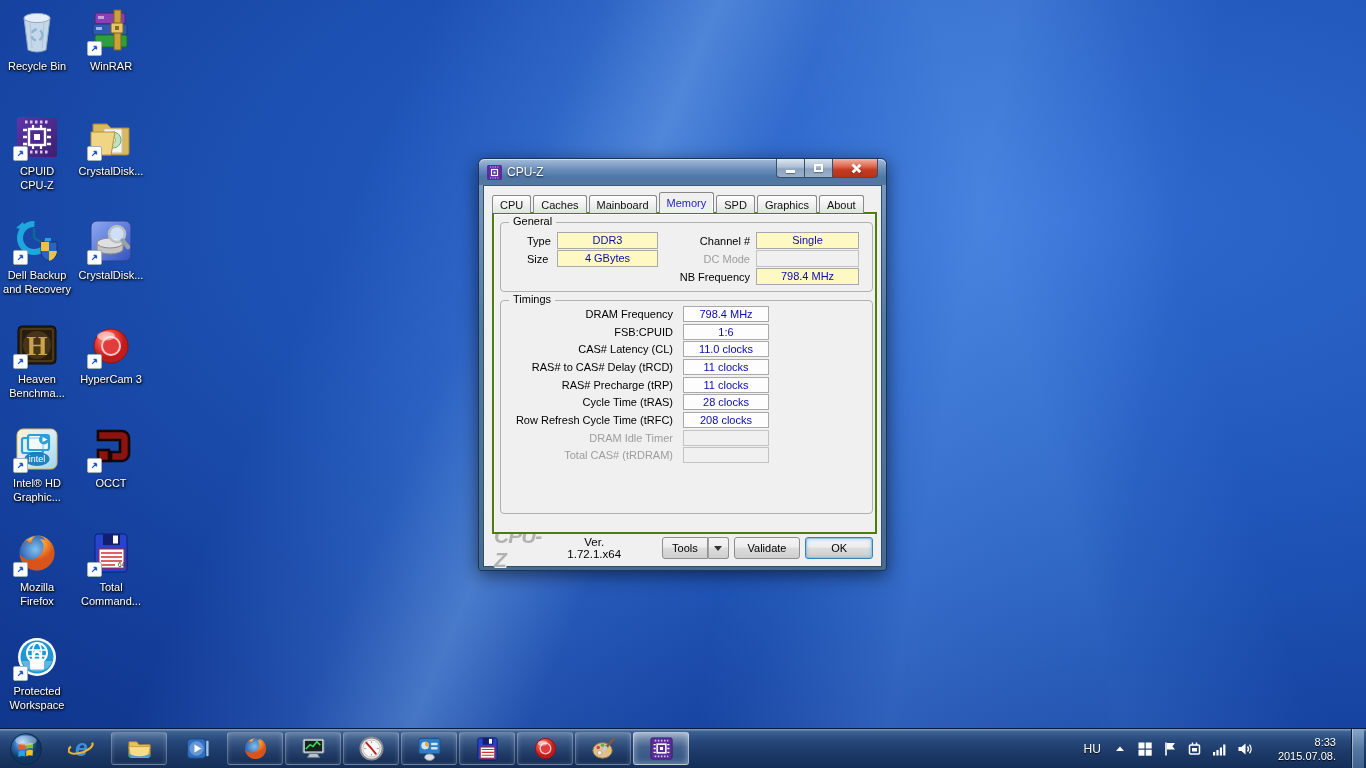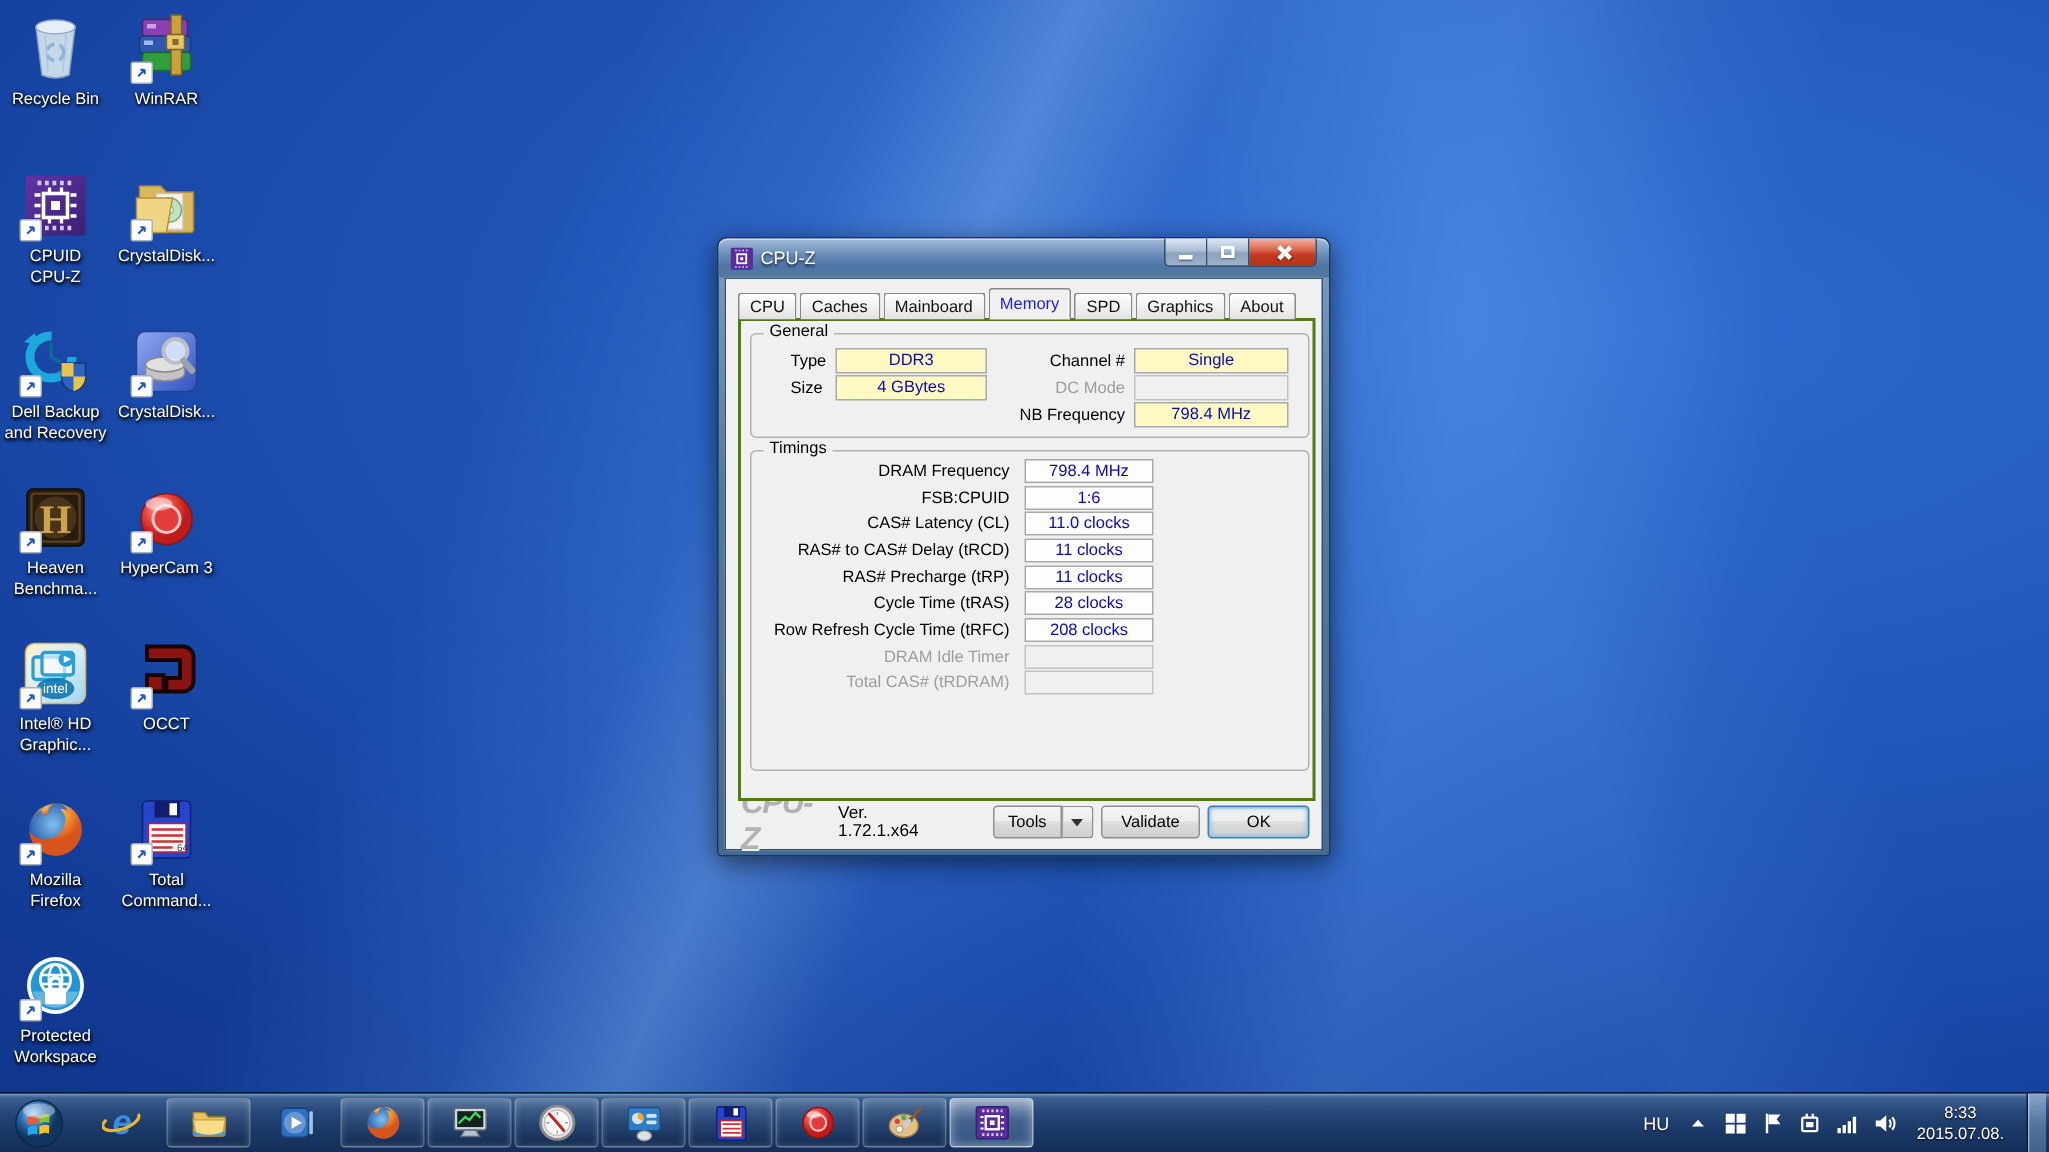--- a/index.html
+++ b/index.html
@@ -38,21 +38,21 @@
   .tb-item svg { width:27px; height:27px; display:block; }
   .tb-frame { border:1px solid rgba(255,255,255,.28);
     background:linear-gradient(rgba(255,255,255,.16), rgba(255,255,255,.05) 45%, rgba(0,0,0,.10));
     box-shadow:inset 0 0 5px rgba(255,255,255,.20); }
   .tb-active { border-color:rgba(255,255,255,.55);
     background:linear-gradient(rgba(255,255,255,.45), rgba(200,225,250,.22) 45%, rgba(120,170,225,.30));
     box-shadow:inset 0 0 7px rgba(255,255,255,.45); }
   .tray { margin-left:auto; display:flex; align-items:center; gap:9px; padding-right:2px; color:#fff; }
   .tray-lang { font-size:12px; text-shadow:0 1px 1px #000; padding:0 2px; }
   .tricon svg { width:16px; height:16px; display:block; }
-  .clock { text-align:center; font-size:11px; line-height:14px; text-shadow:0 1px 1px #000; margin-left:4px; }
+  .clock { text-align:right; font-size:11px; line-height:14px; text-shadow:0 1px 1px #000; margin-left:16px; }
   .showdesk { width:13px; height:40px; margin-left:6px; border-left:1px solid #0b1e3c;
     background:linear-gradient(#8aa6ca, #54779f 50%, #3e608c); box-shadow:inset 1px 0 0 rgba(255,255,255,.4); }
   
   .window {
     position:absolute; left:478px; top:158px; width:409px; height:413px;
     background:linear-gradient(#7e9dc3, #54799f 40%, #476a90);
     border:1px solid #1b3654; border-radius:6px 6px 3px 3px;
     padding:0 4px 4px; box-shadow:0 4px 18px rgba(0,0,0,.55); z-index:10;
   }
   .titlebar { height:26px; display:flex; align-items:center; position:relative;
@@ -99,21 +99,21 @@
   
   .t-rows { position:absolute; left:0; top:4px; width:100%; }
   .t-row { display:flex; align-items:center; height:17.7px; }
   .t-label { width:172px; text-align:right; font-size:11px; color:#000; }
   .t-box { margin-left:10px; width:86px; height:16px; border:1px solid #a9a9a9; background:#fdfdfd;
     font-size:11px; color:#0b0ba8; text-align:center; line-height:14px; }
   
   .footer { position:absolute; left:8px; right:8px; bottom:5px; height:26px; display:flex; align-items:center; }
   .logo { font-size:21px; font-weight:bold; font-style:italic; color:#b2b2b2; letter-spacing:-1px;
     text-shadow:1px 1px 0 #efefef; margin:0 10px 0 2px; }
-  .ver { font-size:11.5px; color:#000; }
+  .ver { font-size:11.5px; color:#000;text-align:center; }
   .btn { height:22px; font-size:11px; color:#000; border:1px solid #8e8e8e; border-radius:3px;
     background:linear-gradient(#f4f4f4, #ededed 45%, #dddddd 50%, #cfcfcf); 
     display:flex; align-items:center; justify-content:center; }
   .btn-tools { width:50px; margin-left:32px; border-radius:3px 0 0 3px; }
   .btn-arrow { width:22px; border-left:1px solid #a5a5a5; border-radius:0 3px 3px 0; }
   .btn-arrow::after { content:""; width:0; height:0; border:4px solid transparent; border-top:5px solid #333; margin-top:5px; }
   .btn-validate { width:72px; margin-left:5px; }
   .btn-ok { width:73px; margin-left:5px; border-color:#3c7fb1; box-shadow:inset 0 0 4px #7cb5dd, inset 0 0 0 1px #a9d0e8; }
 </style>
 </head>

